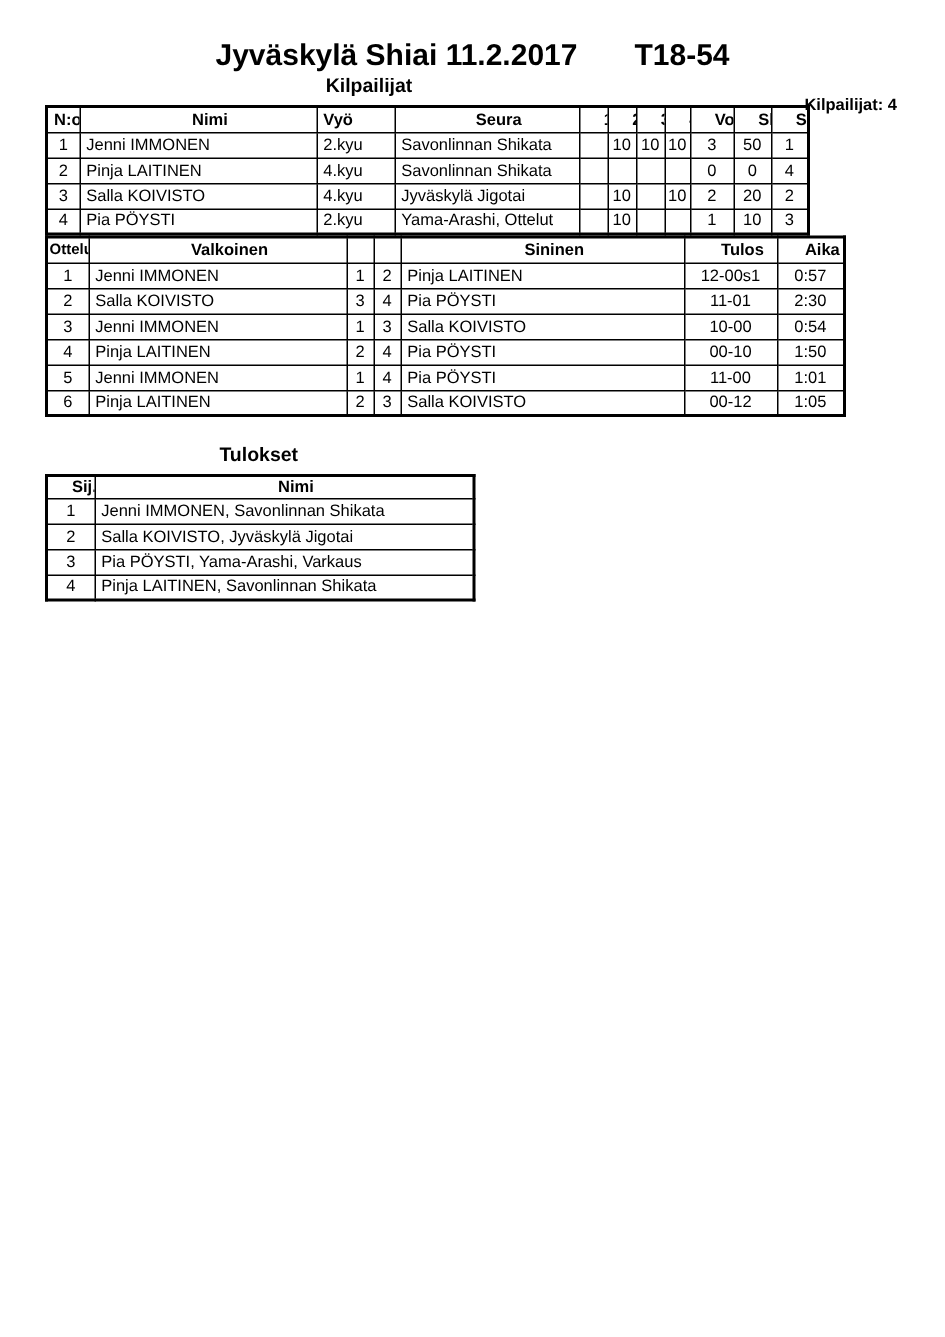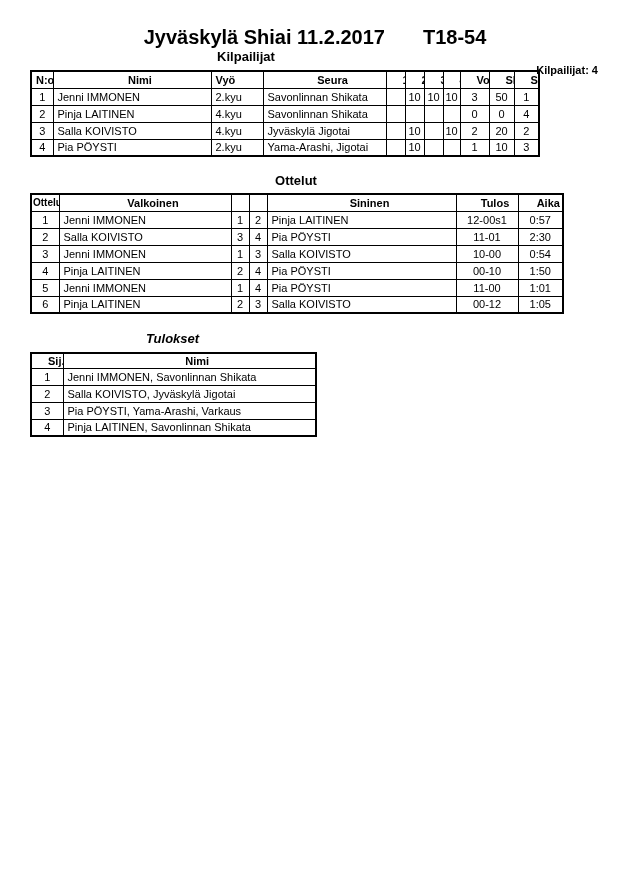--- a/index.html
+++ b/index.html
@@ -29,21 +29,21 @@
     font-weight: bold;
   }
   .section-heading {
     font-size: 13px;
     font-weight: bold;
     text-align: center;
     margin: 0;
   }
   .h-kilpailijat { width: 432px; margin: 0 0 6px 30px; }
   .h-ottelut     { width: 532px; margin: 16px 0 5px 30px; }
-  .h-tulokset    { width: 285px; margin: 17px 0 6px 30px; font-style: italic; }
+  .h-tulokset    { width: 285px; margin: 17px 0 6px 30px; }
 
   table {
     border-collapse: collapse;
     table-layout: fixed;
     margin-left: 30px;
     border: 2px solid #000000;
   }
   th, td {
     border: 1px solid #000000;
     font-size: 11px;
@@ -139,33 +139,32 @@
         <td class="ac"></td>
         <td class="ac">10</td>
         <td class="ac">2</td>
         <td class="ac">20</td>
         <td class="ac">2</td>
       </tr>
       <tr>
         <td class="ac">4</td>
         <td class="al">Pia PÖYSTI</td>
         <td class="al">2.kyu</td>
-        <td class="al">Yama-Arashi, Jigotai</td>
+        <td class="al">Yama-Arashi, Ottelut</td>
         <td class="ac"></td>
         <td class="ac">10</td>
         <td class="ac"></td>
         <td class="ac"></td>
         <td class="ac">1</td>
         <td class="ac">10</td>
         <td class="ac">3</td>
       </tr>
     </tbody>
   </table>
 
-  <h2 class="section-heading h-ottelut">Ottelut</h2>
 
   <table class="t-ottelut">
     <colgroup>
       <col style="width:28px">
         <col style="width:172px">
         <col style="width:18px">
         <col style="width:18px">
       <col style="width:189px">
         <col style="width:62px">
         <col style="width:45px">

